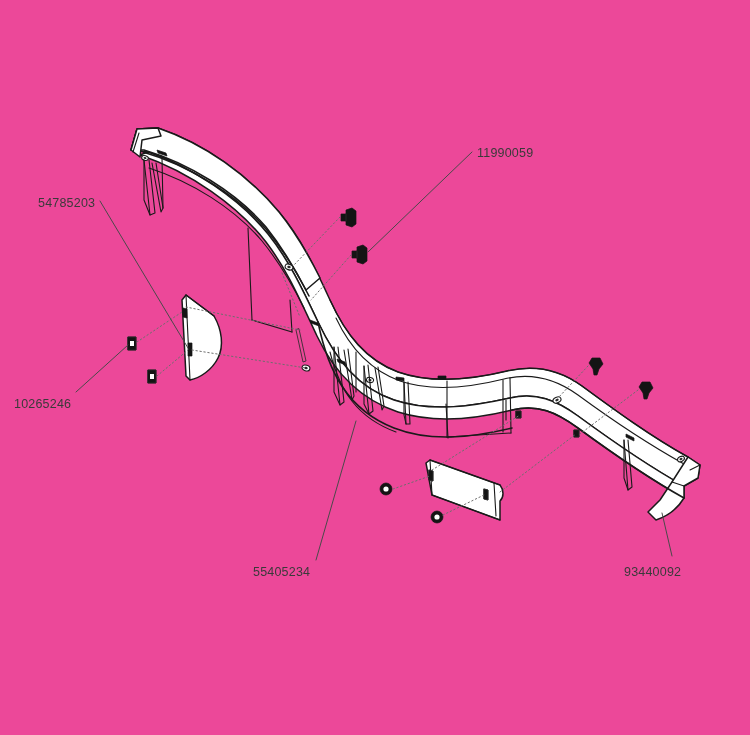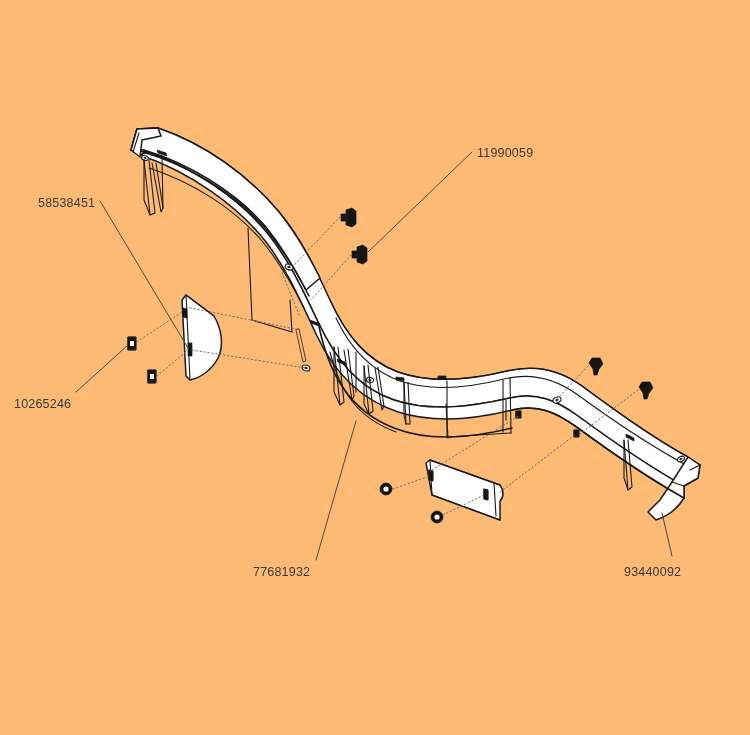--- a/index.html
+++ b/index.html
@@ -4,21 +4,21 @@
 <style>
   html, body {
     margin: 0;
     padding: 0;
     background: #ffffff;
   }
   #diagram-root {
     position: relative;
     width: 750px;
     height: 735px;
-    background: #fdba74;
+    background: #ec4899;
     font-family: "Liberation Sans", sans-serif;
     overflow: hidden;
   }
   #parts-svg {
     position: absolute;
     left: 0;
     top: 0;
     width: 750px;
     height: 735px;
   }
@@ -371,21 +371,21 @@
 
       <path class="leader" d="M 316,560 L 356,421"></path>
 
       <path class="leader" d="M 672,556 L 662,513"></path>
     </g>
 
   </svg>
 
   <div class="part-label" style="left:477px; top:146px;">11990059</div>
 
-  <div class="part-label" style="left:38px; top:196px;">58538451</div>
+  <div class="part-label" style="left:38px; top:196px;">54785203</div>
 
   <div class="part-label" style="left:14px; top:397px;">10265246</div>
 
-  <div class="part-label" style="left:253px; top:565px;">77681932</div>
+  <div class="part-label" style="left:253px; top:565px;">55405234</div>
 
   <div class="part-label" style="left:624px; top:565px;">93440092</div>
 
 </div>
 
 </body></html>

